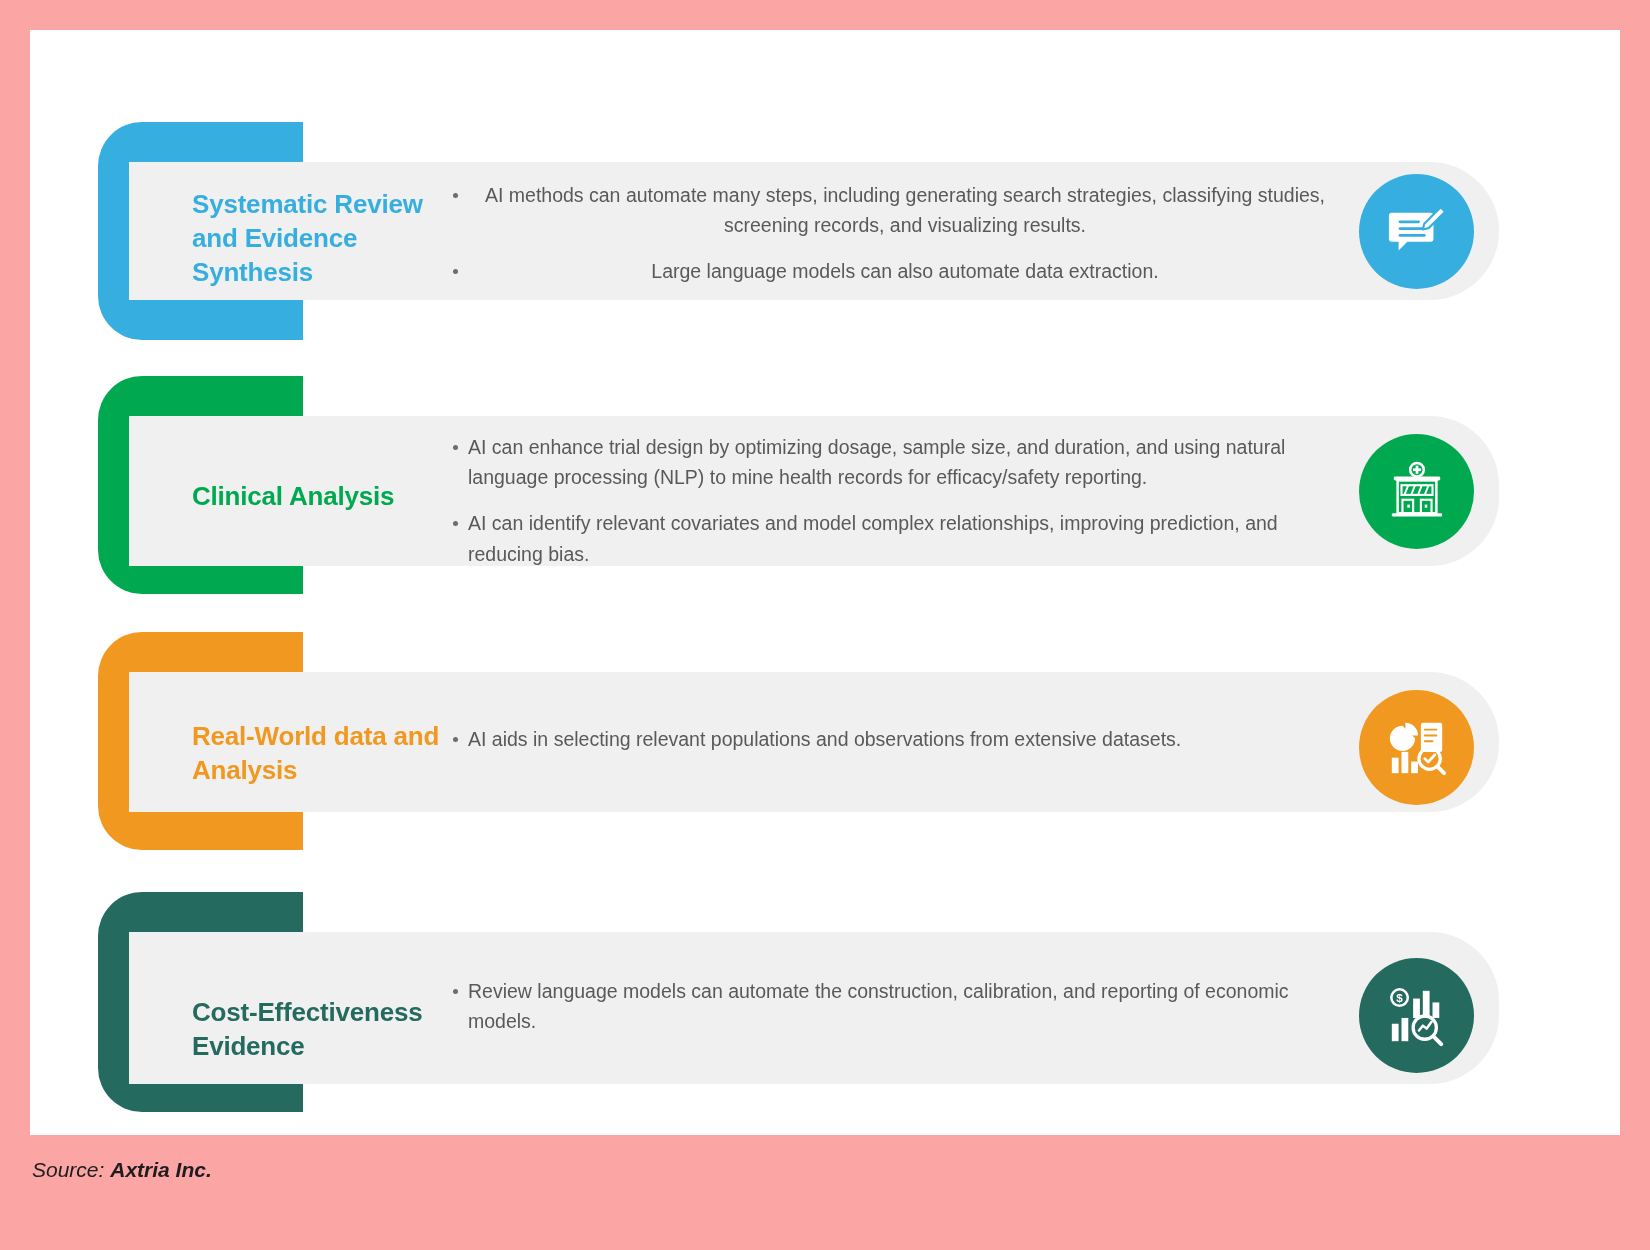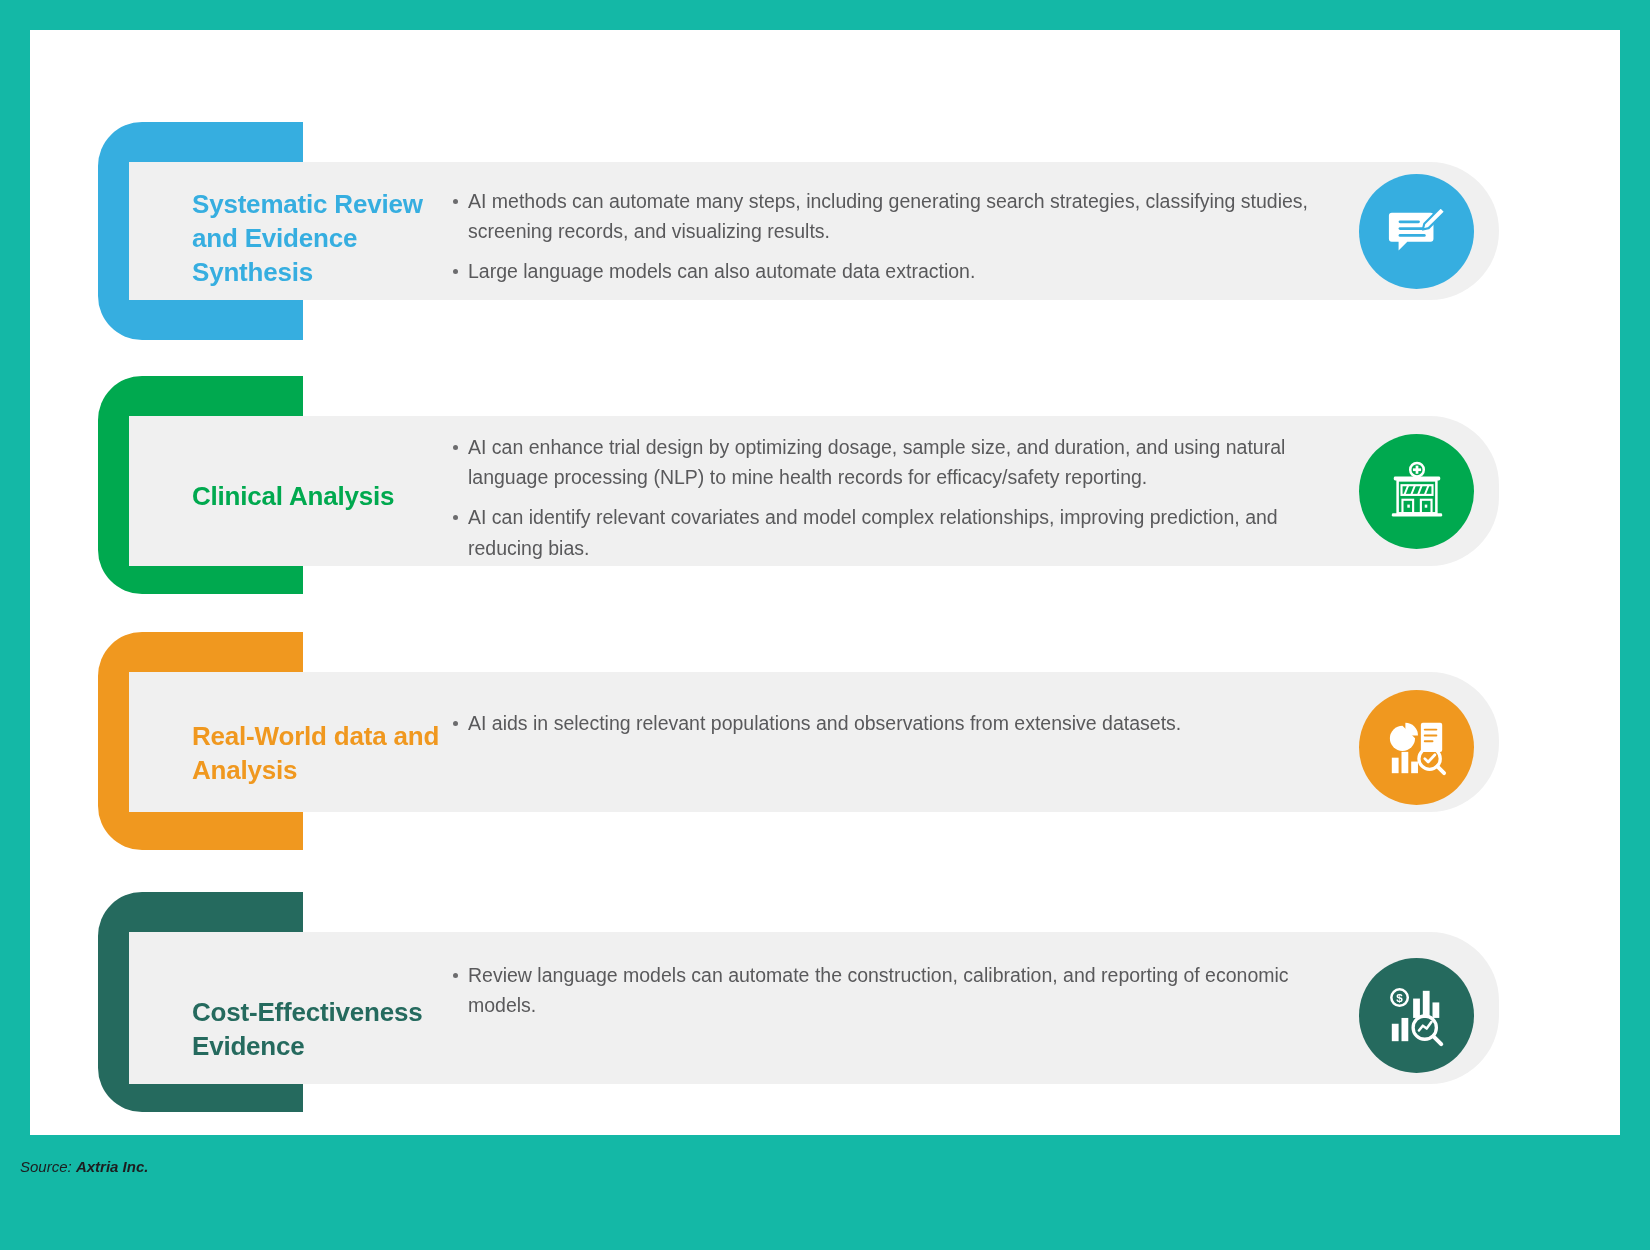--- a/index.html
+++ b/index.html
@@ -8,21 +8,21 @@
     width: 1650px;
     height: 1250px;
     background: #eff0f2;
     font-family: "Liberation Sans", sans-serif;
   }
 
   .page {
     position: relative;
     width: 1650px;
     height: 1250px;
-    background: #14b8a6;
+    background: #fca5a5;
     overflow: hidden;
   }
 
   .card {
     position: absolute;
     left: 30px;
     top: 30px;
     width: 1590px;
     height: 1105px;
     background: #ffffff;
@@ -104,34 +104,34 @@
   .row-3 .title { top: 112px; }
   .row-4 .title { top: 128px; }
 
   
   .bullets {
     position: absolute;
     left: 422px;
     width: 890px;
     list-style: none;
   }
-  .row-1 .bullets { top: 96px; }
+  .row-1 .bullets { top: 90px; text-align: center; }
   .row-2 .bullets { top: 82px; }
   .row-3 .bullets { top: 100px; }
   .row-4 .bullets { top: 92px; }
 
   .bullets li {
     position: relative;
     padding-left: 16px;
     margin-bottom: 10px;
     font-size: 19.5px;
     line-height: 1.55;
     color: #59595b;
   }
-  .bullets li:last-child { margin-bottom: 0; }
+  .bullets li:last-child { margin-bottom: 0; margin-top: 16px; }
   .bullets li::before {
     content: "";
     position: absolute;
     left: 1px;
     top: 13px;
     width: 5px;
     height: 5px;
     border-radius: 50%;
     background: #6c6c6e;
   }
@@ -149,23 +149,23 @@
   .row-1 .icon-circle { left: 1329px; top: 84px; }
   .row-2 .icon-circle { left: 1329px; top: 84px; }
   .row-3 .icon-circle { left: 1329px; top: 82px; }
   .row-4 .icon-circle { left: 1329px; top: 90px; }
 
   .icon-circle svg { width: 62px; height: 62px; display: block; }
 
   
   .footer {
     position: absolute;
-    left: 20px;
+    left: 32px;
     top: 1158px;
-    font-size: 15px;
+    font-size: 21px;
     color: #1d1d1f;
   }
   .footer .lbl { font-style: italic; }
   .footer .src { font-style: italic; font-weight: bold; }
 </style>
 </head>
 <body>
 
 <div class="page">
   <div class="card">

